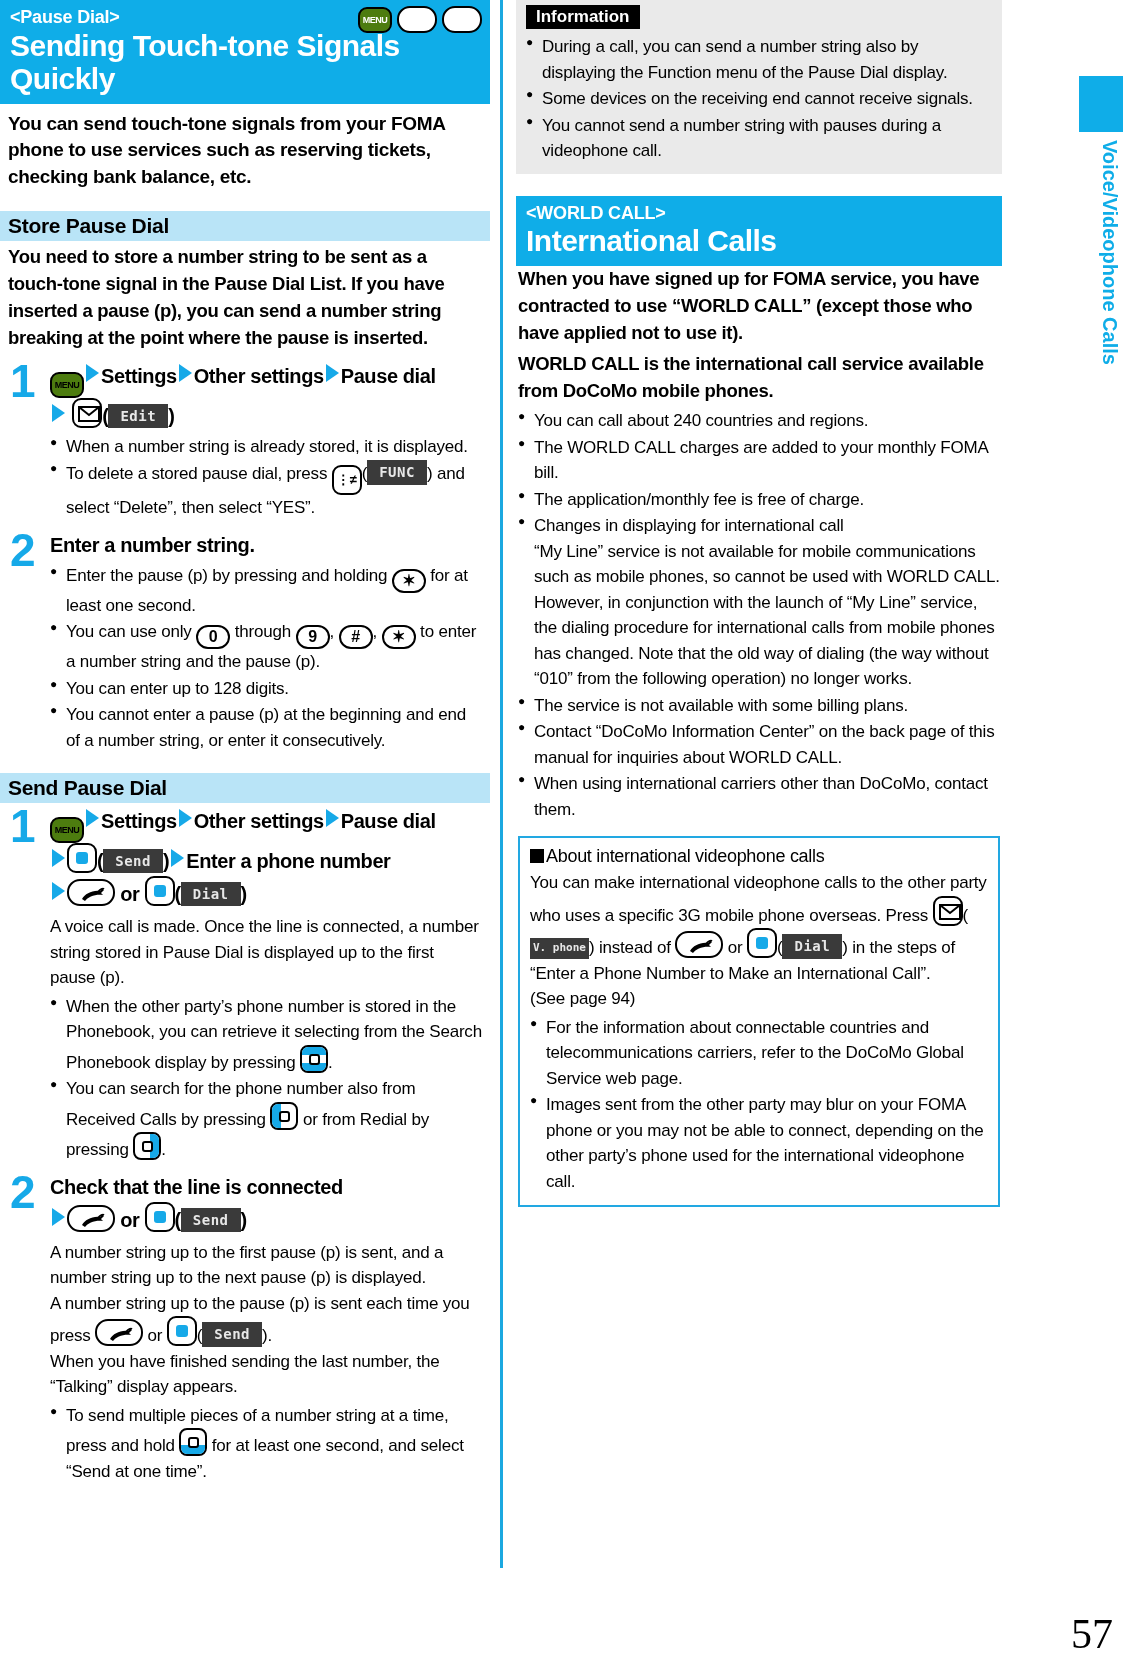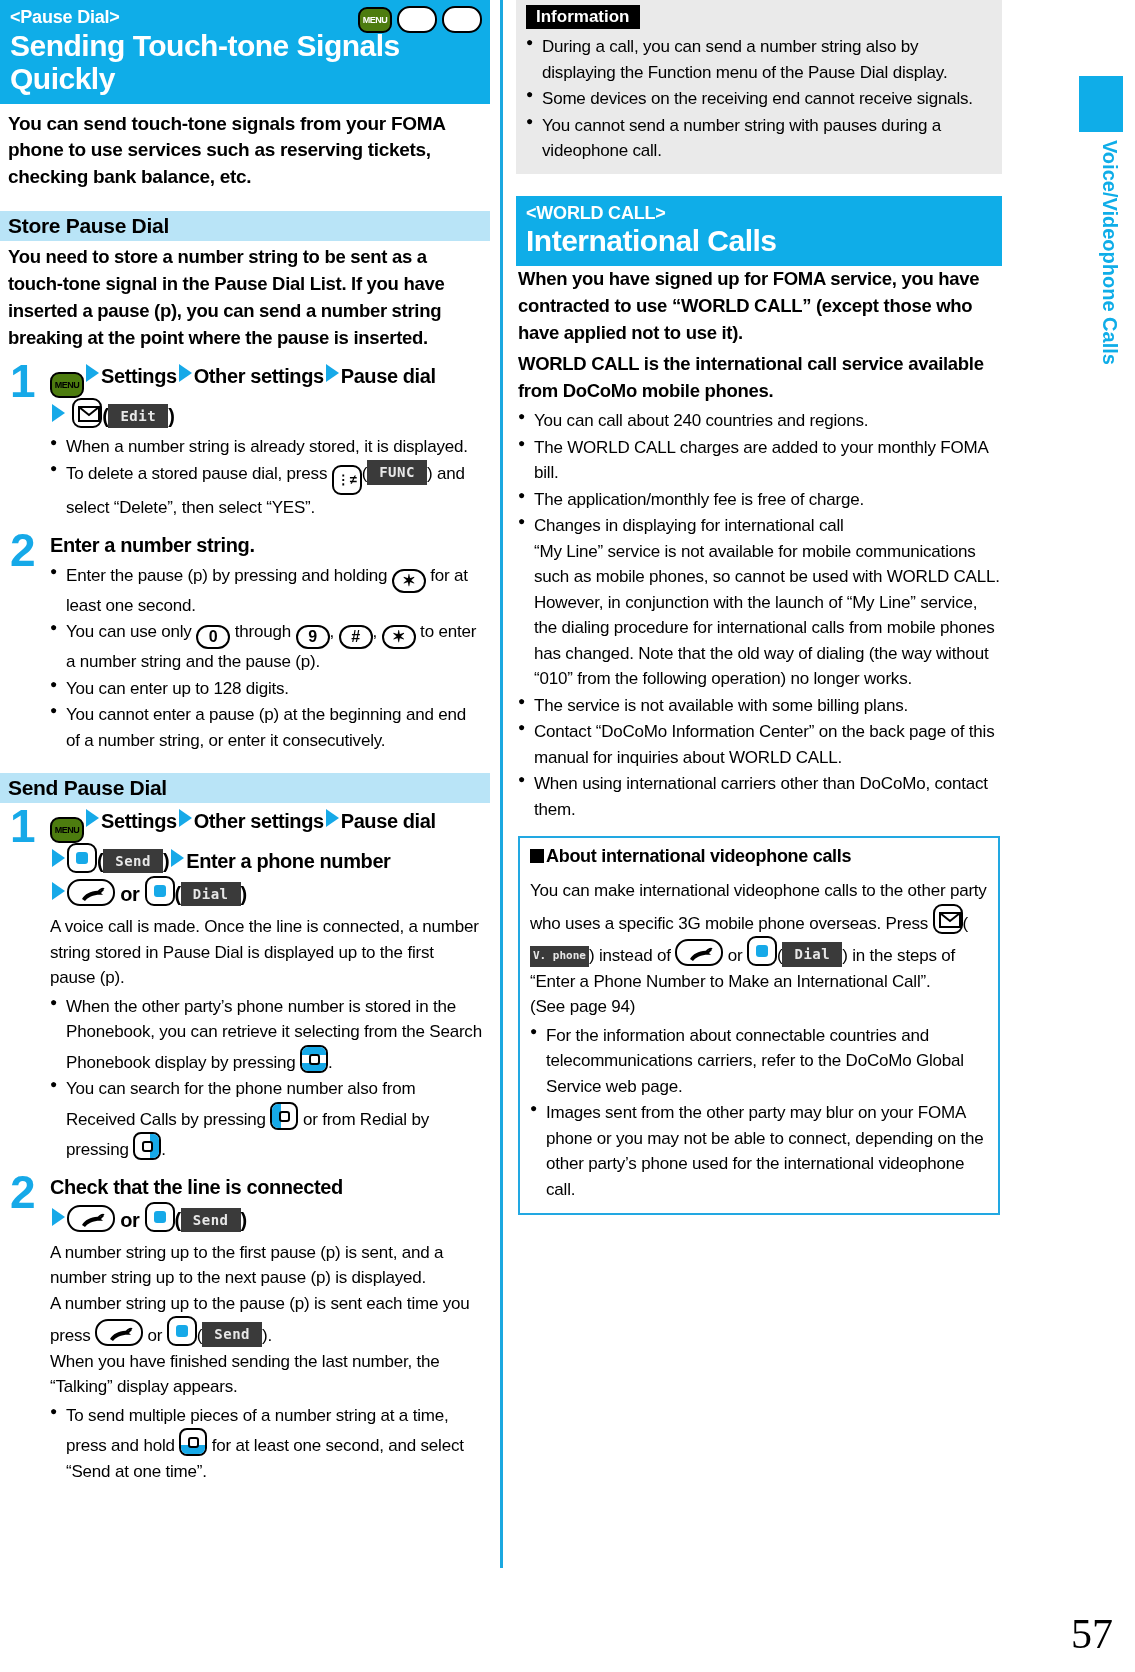--- a/index.html
+++ b/index.html
@@ -100,21 +100,21 @@
               margin-bottom:1px; letter-spacing:-0.2px; }
   ul.bul li:before { content:"\25CF"; position:absolute; left:0; top:-1px; font-size:12px; }
 
   
   .infobox { background:#eaeaea; padding:5px 10px 9px 10px; }
   .infobox .label { display:inline-block; background:#000; color:#fff;
                     font-size:17px; font-weight:bold; padding:2px 10px; margin-bottom:2px; }
 
   
   .notebox { border:2px solid #22a8e2; padding:8px 10px 10px 10px; margin-top:14px; }
-  .notebox .nb-title { font-size:18px; font-weight:bold; margin-bottom:11px; letter-spacing:-0.3px; }
+  .notebox .nb-title { font-size:18px; font-weight:normal; margin-bottom:3px; letter-spacing:-0.3px; }
   .sq { display:inline-block; width:14px; height:14px; background:#000; vertical-align:-1px; margin-right:2px; }
 
   
   .sidetab { position:absolute; right:12px; top:76px; width:44px; height:56px; background:#0fade8; }
   .sidelabel { position:absolute; right:14px; top:140px; writing-mode:vertical-rl;
                font-size:20px; font-weight:bold; color:#0fade8; letter-spacing:0px; }
   .pagenum { position:absolute; right:22px; bottom:14px; font-family:"Liberation Serif", serif;
              font-size:42px; }
 </style>
 </head>

